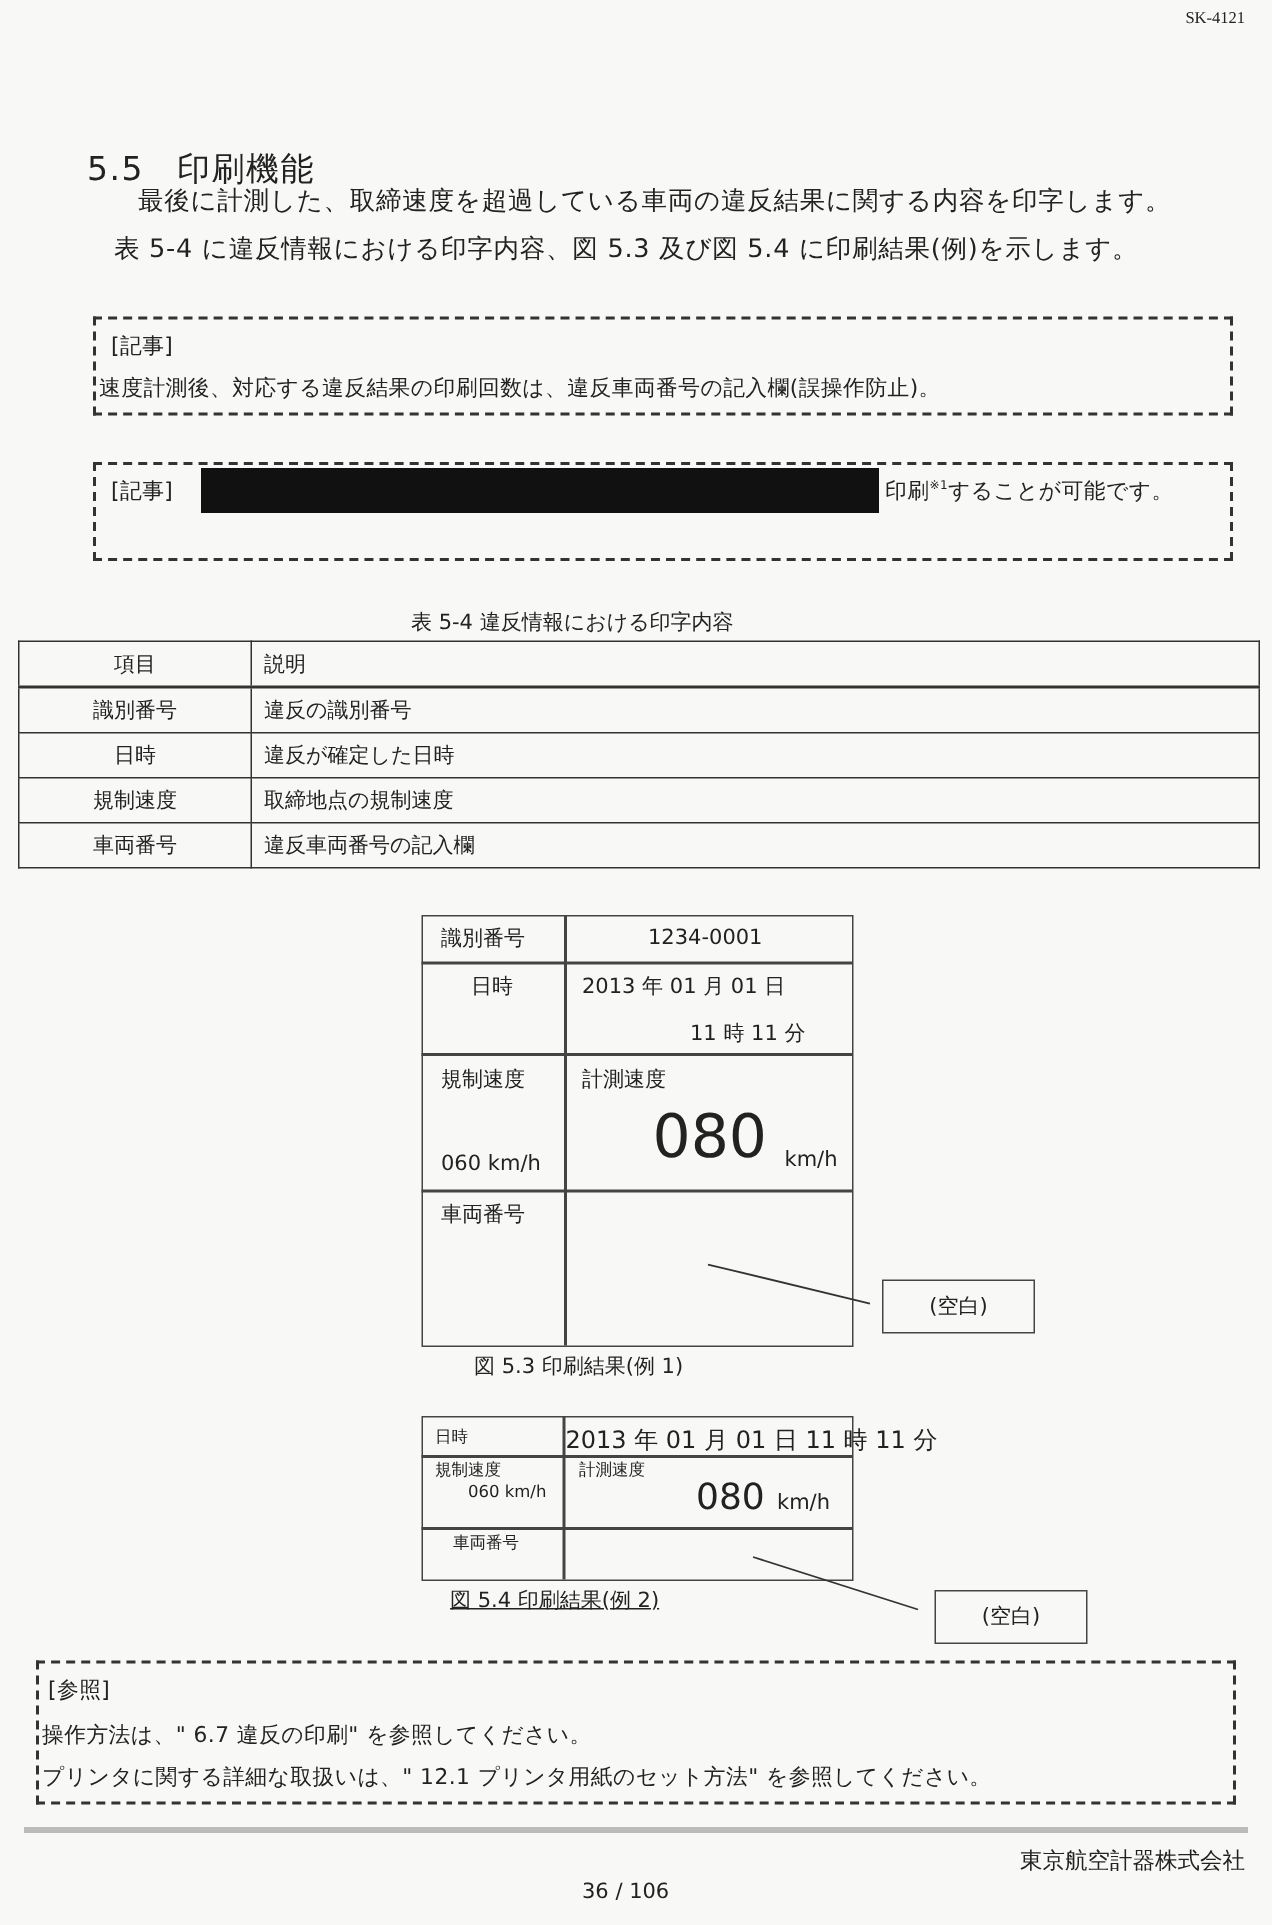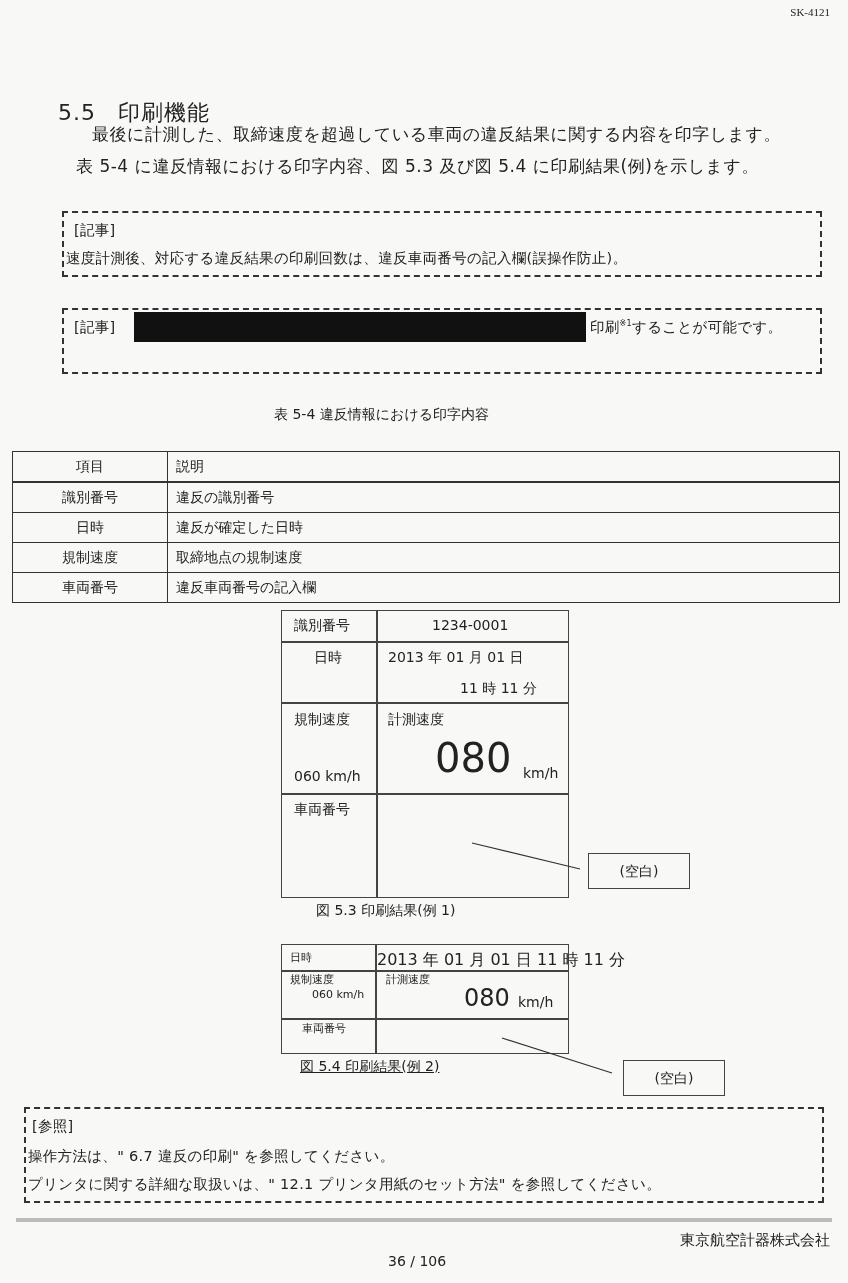--- a/index.html
+++ b/index.html
@@ -8,21 +8,21 @@
     font-family:"DejaVu Sans","Liberation Sans",sans-serif; color:#222;
   }
   .abs { position:absolute; }
   .docno { right:18px; top:6px; font-size:11px; font-family:Liberation Serif, serif;text-align:center; }
   .title { left:58px; top:78px; font-size:22px; letter-spacing:1px;margin-top:20px; }
   .title .num { margin-right:22px; }
   .para { font-size:17px; line-height:32px; letter-spacing:0.5px; }
   .note { border:2px dashed #333; background:transparent; font-size:14.5px; letter-spacing:0.3px; }
   .note .line { position:absolute; left:10px;text-align:center; }
   .redact { background:#111; display:inline-block; }
-  table.t54 { position:absolute; left:12px; top:427px; width:828px; border-collapse:collapse; font-size:14px;margin-top:24px; }
+  table.t54 { position:absolute; left:12px; top:427px; width:828px; border-collapse:collapse; font-size:14px; }
   table.t54 td { border:1px solid #333; height:29px; padding:0 8px; }
   table.t54 td.k { width:138px; text-align:center; }
   table.t54 tr.h td { border-bottom:2px solid #333; }
   .cap { font-size:14px; }
   .box { border:1.5px solid #444; position:absolute; }
   .cell { position:absolute; font-size:14px; }
   .vline { position:absolute; background:#444; width:1.5px; }
   .hline { position:absolute; background:#444; height:1.5px; }
   .blank { position:absolute; border:1.5px solid #444; font-size:14px; text-align:center; }
   .footer-rule { position:absolute; left:16px; top:1218px; width:816px; height:4px; background:#bbb; }

